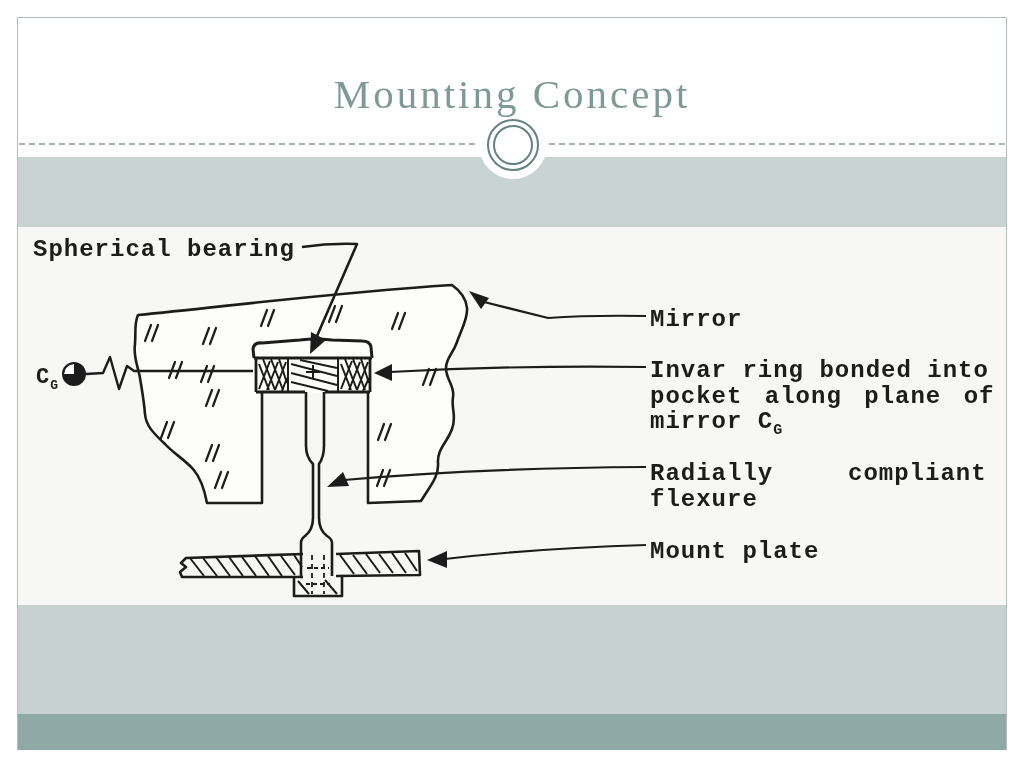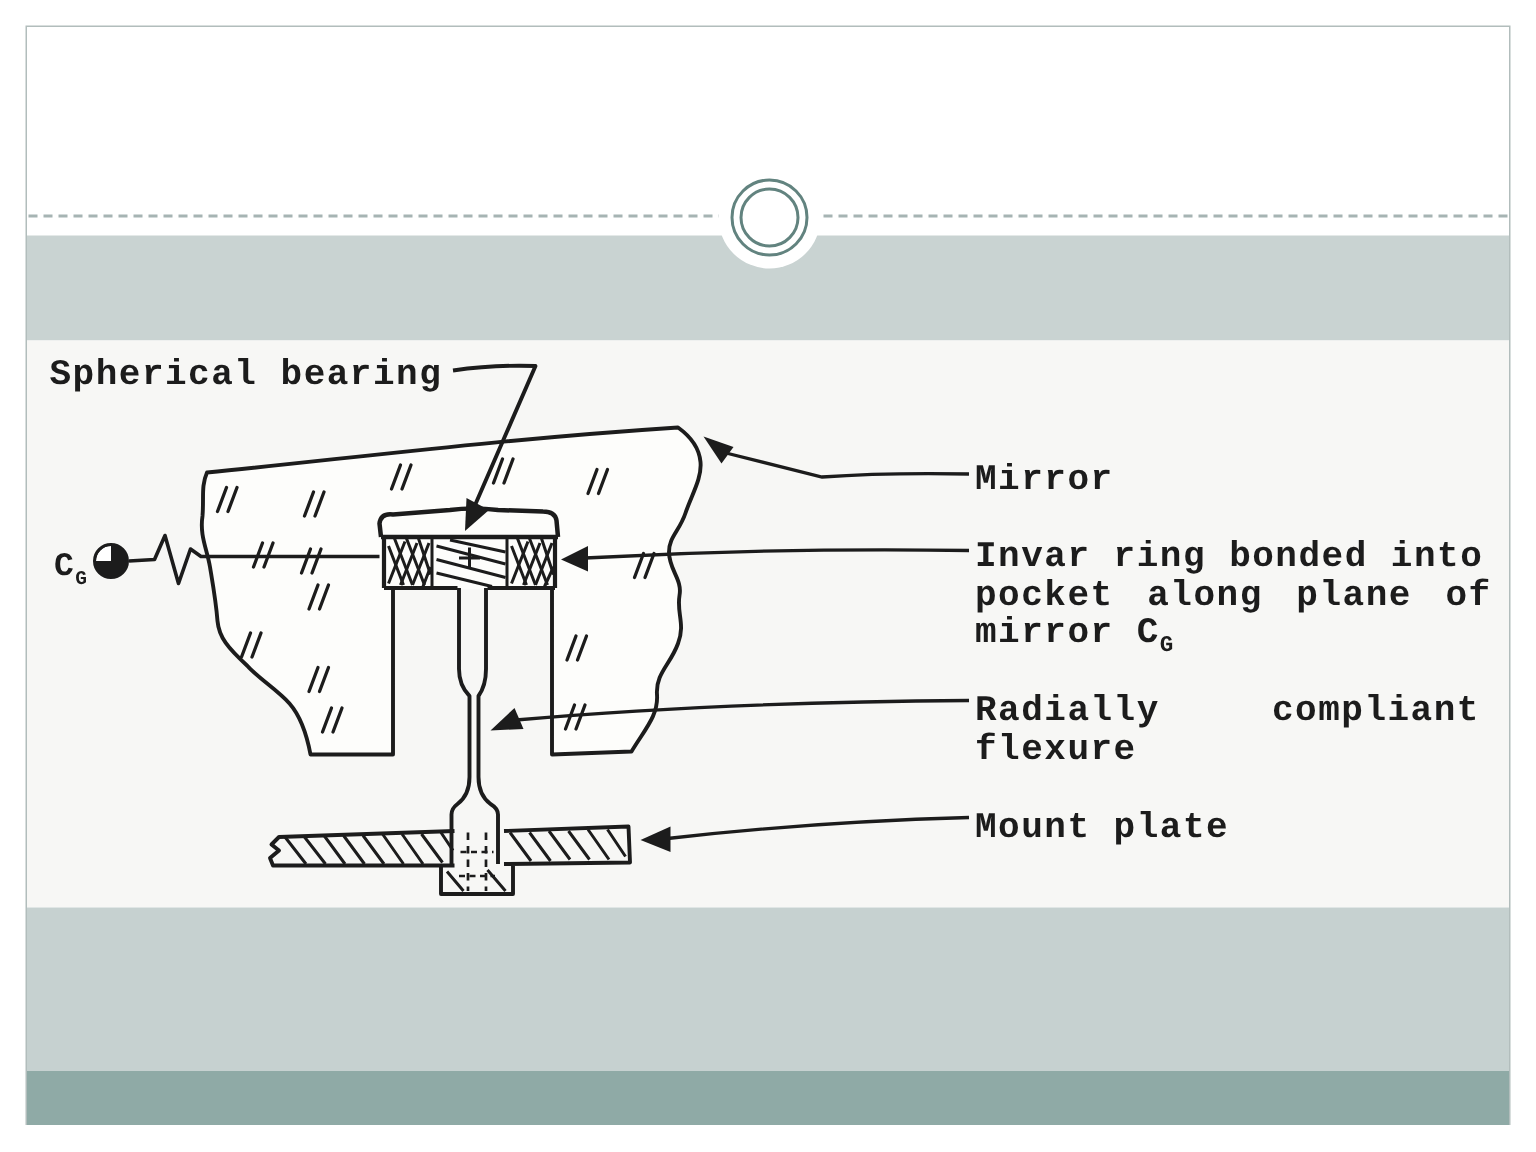--- a/index.html
+++ b/index.html
@@ -45,20 +45,21 @@
 
 <div class="slide">
   <div class="band band-top"></div>
   <div class="band content-area"></div>
   <div class="band band-bottom-light"></div>
   <div class="band band-bottom-dark"></div>
   <div class="divider-dash"></div>
   <div class="orn-disc"></div>
   <div class="orn-ring-outer"></div>
   <div class="orn-ring-inner"></div>
+  <div class="slide-title">Mounting Concept</div>
 </div>
 
 <svg class="figure" width="1024" height="768" viewBox="0 0 1024 768">
 
   <g>
     <path fill="#fdfdfb" stroke="#1c1c1c" stroke-width="2.6" stroke-linejoin="round" d="M138,315 C230,306 330,293 452,285 C459,290 466,297 467,308 C468,319 461,330 457,342
          C453,354 446,358 446,368 C446,380 455,386 453,397 C451,409 457,416 452,429
          C447,443 437,449 438,463 C439,477 430,486 421,501
          L368,503 L368,352 L262,352 L262,503 L207,503
          C204,487 200,477 193,469 C185,460 172,452 165,444 C152,432 146,425 145,414

